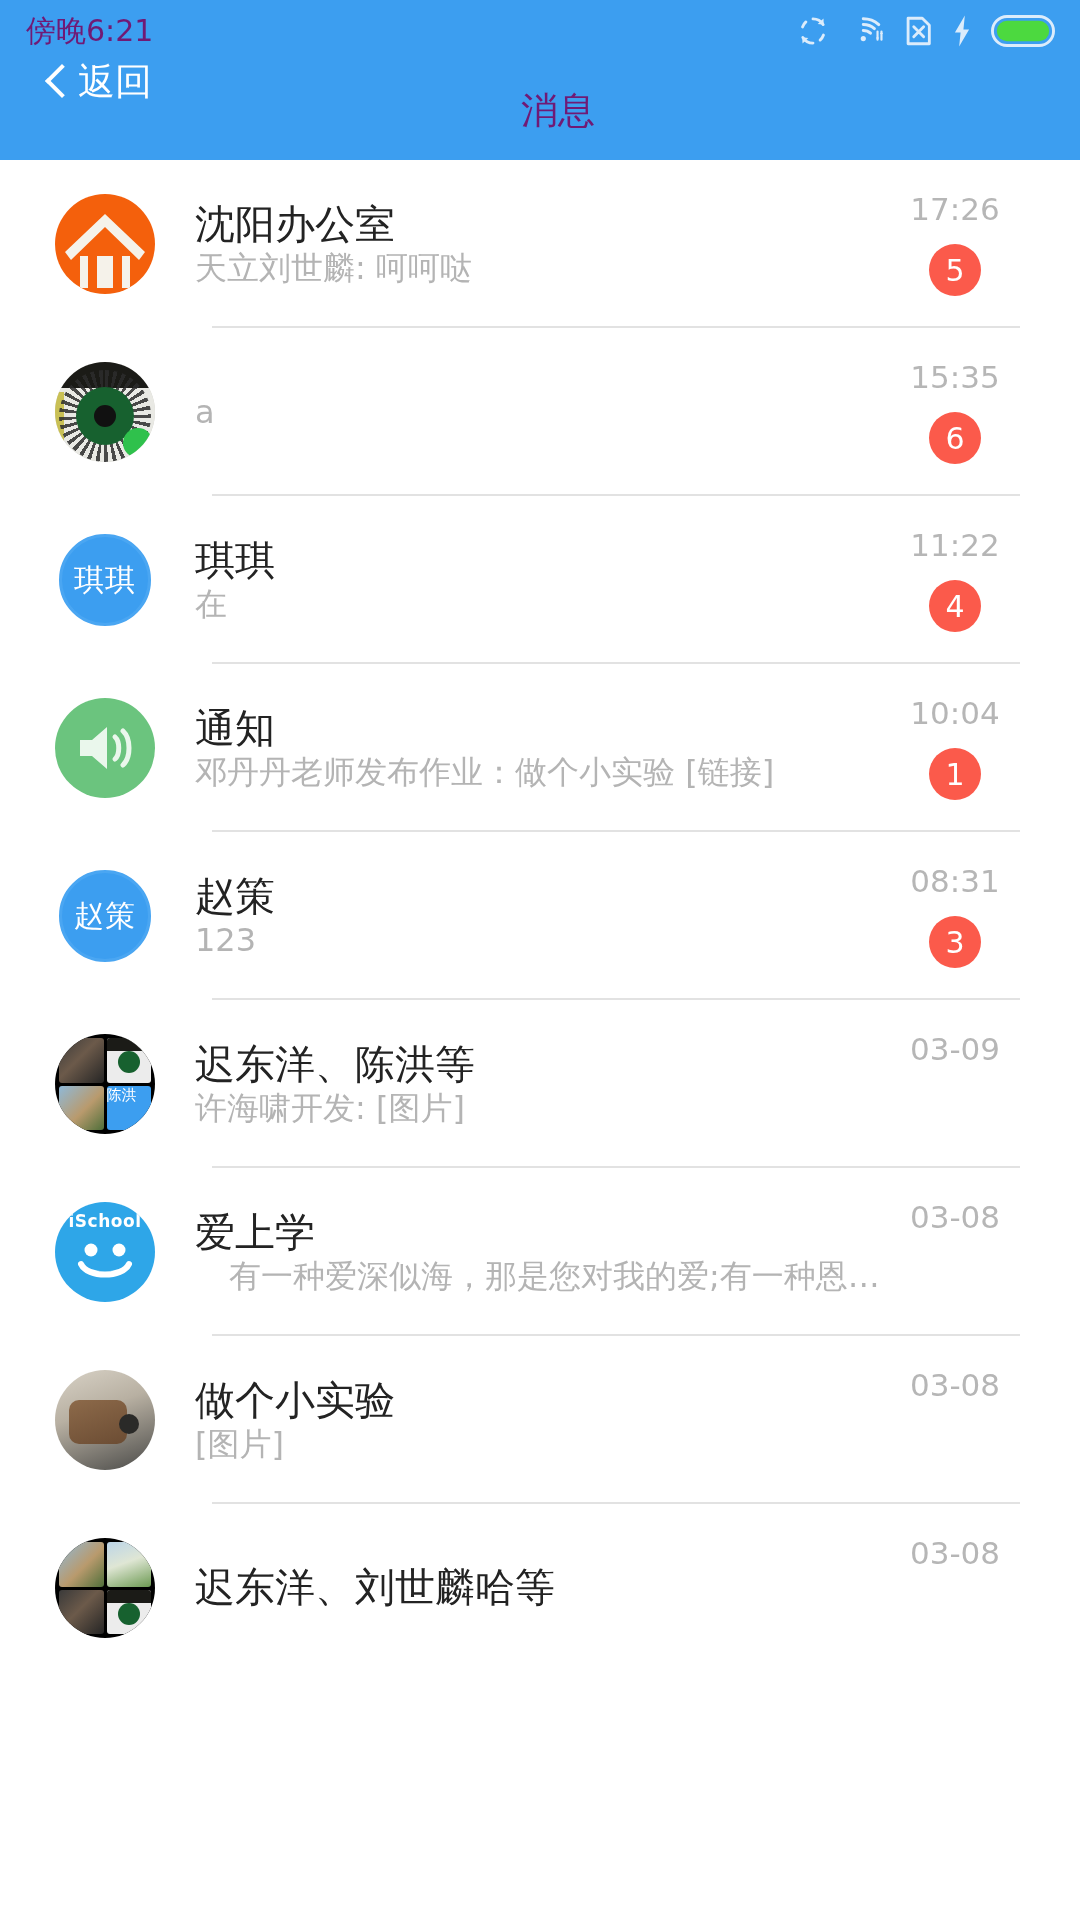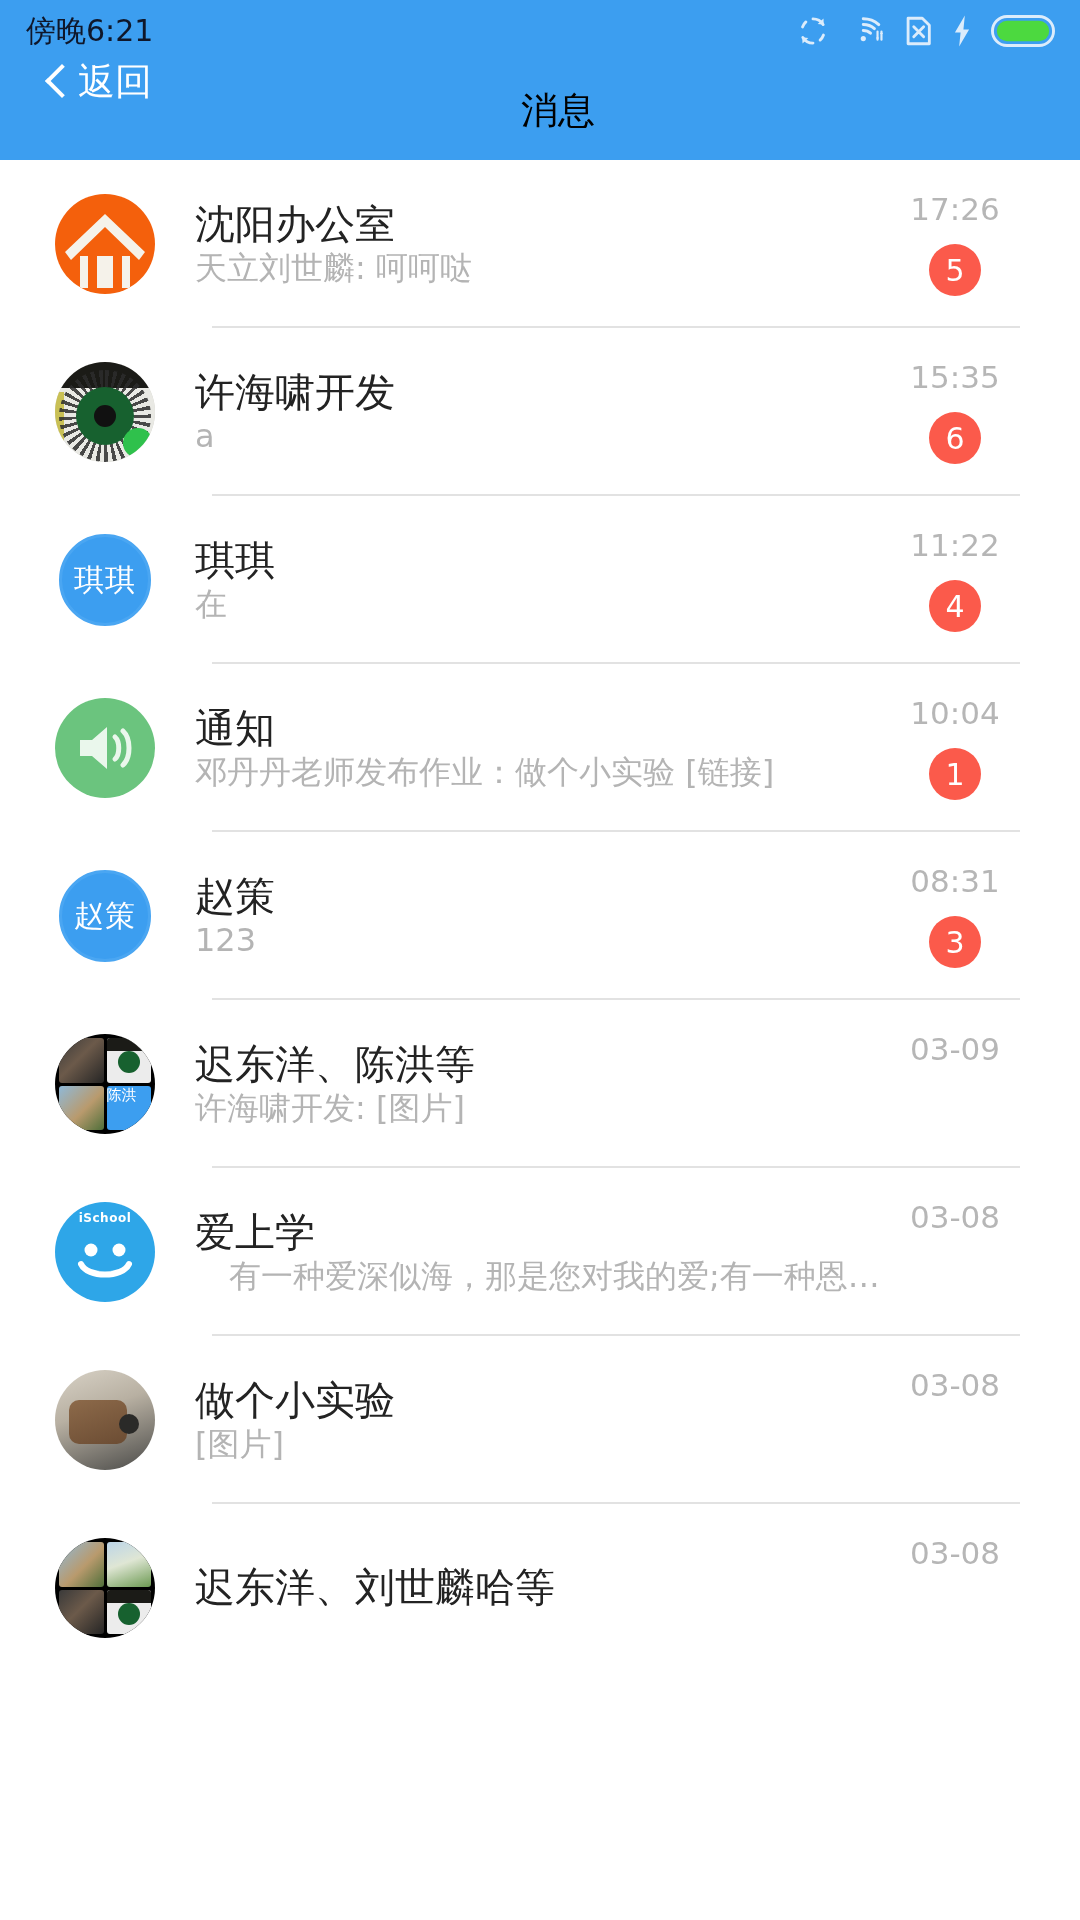--- a/index.html
+++ b/index.html
@@ -13,21 +13,21 @@
   
   .status-bar{
     height:62px; width:1080px;
     background:#3C9EF0;
     display:flex; align-items:center;
     padding:0 24px 0 26px;
     color:#ffffff;
   }
   .status-time{
     font-size:30px; line-height:30px;
-    color:#0f172a; letter-spacing:0px;
+    color:#701a75; letter-spacing:0px;
   }
   .status-icons{
     margin-left:auto;
     display:flex; align-items:center; gap:17px;
   }
   .status-icons svg{ display:block; }
 
   
   .nav-bar{
     height:98px; width:1080px;
@@ -50,21 +50,21 @@
     left:6px; top:6px;
     width:20px; height:20px;
     border-left:4px solid #ffffff;
     border-bottom:4px solid #ffffff;
     transform:rotate(45deg);
   }
   .nav-back-label{ font-size:37px; line-height:40px; }
   .nav-title{
     position:absolute; left:0; right:0; top:0; bottom:0;
     display:flex; align-items:center; justify-content:center;
-    font-size:37px; color:#000000;
+    font-size:37px; color:#701a75;
     pointer-events:none;
     padding-left:36px;
   }
 
   
   .chat-list{
     width:1080px; height:1760px;
     background:#ffffff; overflow:hidden;
   }
   .chat-row{
@@ -172,21 +172,21 @@
     color:#fff; font-size:15px; border-radius:50%;
   }
 
   .av-smiley{
     background:#2EA6E8;
     position:relative;
   }
   .av-smiley .ischool{
     position:absolute; top:9px; left:50%;
     transform:translateX(-50%);
-    font-size:12px; color:#ffffff; font-weight:bold;
+    font-size:17px; color:#ffffff; font-weight:bold;
     letter-spacing:0.5px; white-space:nowrap;
   }
   .av-smiley svg{ position:absolute; left:0; top:0; }
 
   .av-radio{
     background:linear-gradient(160deg,#d8d2c6 0%,#b8b0a2 40%,#4a4a48 100%);
     position:relative;
   }
   .av-radio::after{
     content:""; position:absolute; left:14px; top:30px;
@@ -327,21 +327,20 @@
   <div class="chat-row">
     <div class="avatar av-photo-qr">
       <span class="qr-body"></span>
       <span class="qr-dark"></span>
       <span class="qr-yellow"></span>
       <span class="qr-rays"></span>
       <span class="qr-ring"></span>
       <span class="qr-badge"></span>
     </div>
     <div class="chat-text">
-      <div class="chat-title">许海啸开发</div>
       <div class="chat-preview">a</div>
     </div>
     <div class="chat-meta">
       <div class="chat-time">15:35</div>
       <div class="chat-badge">6</div>
     </div>
   </div>
 
   <div class="chat-row">
     <div class="avatar av-initial">琪琪</div>

